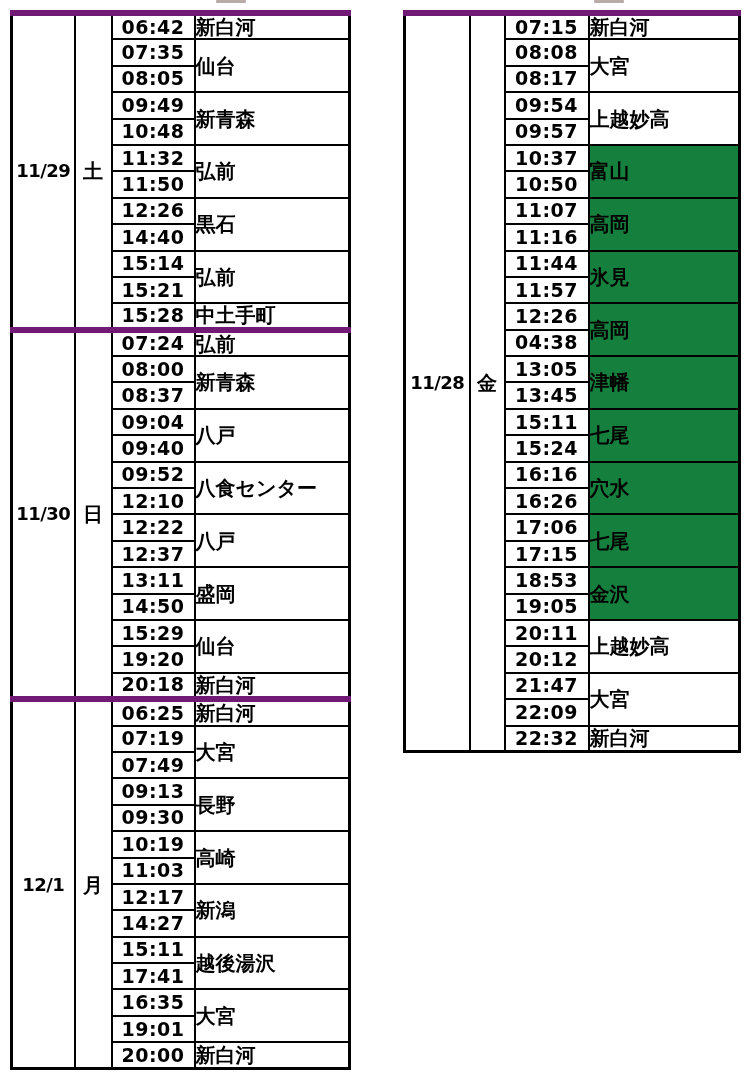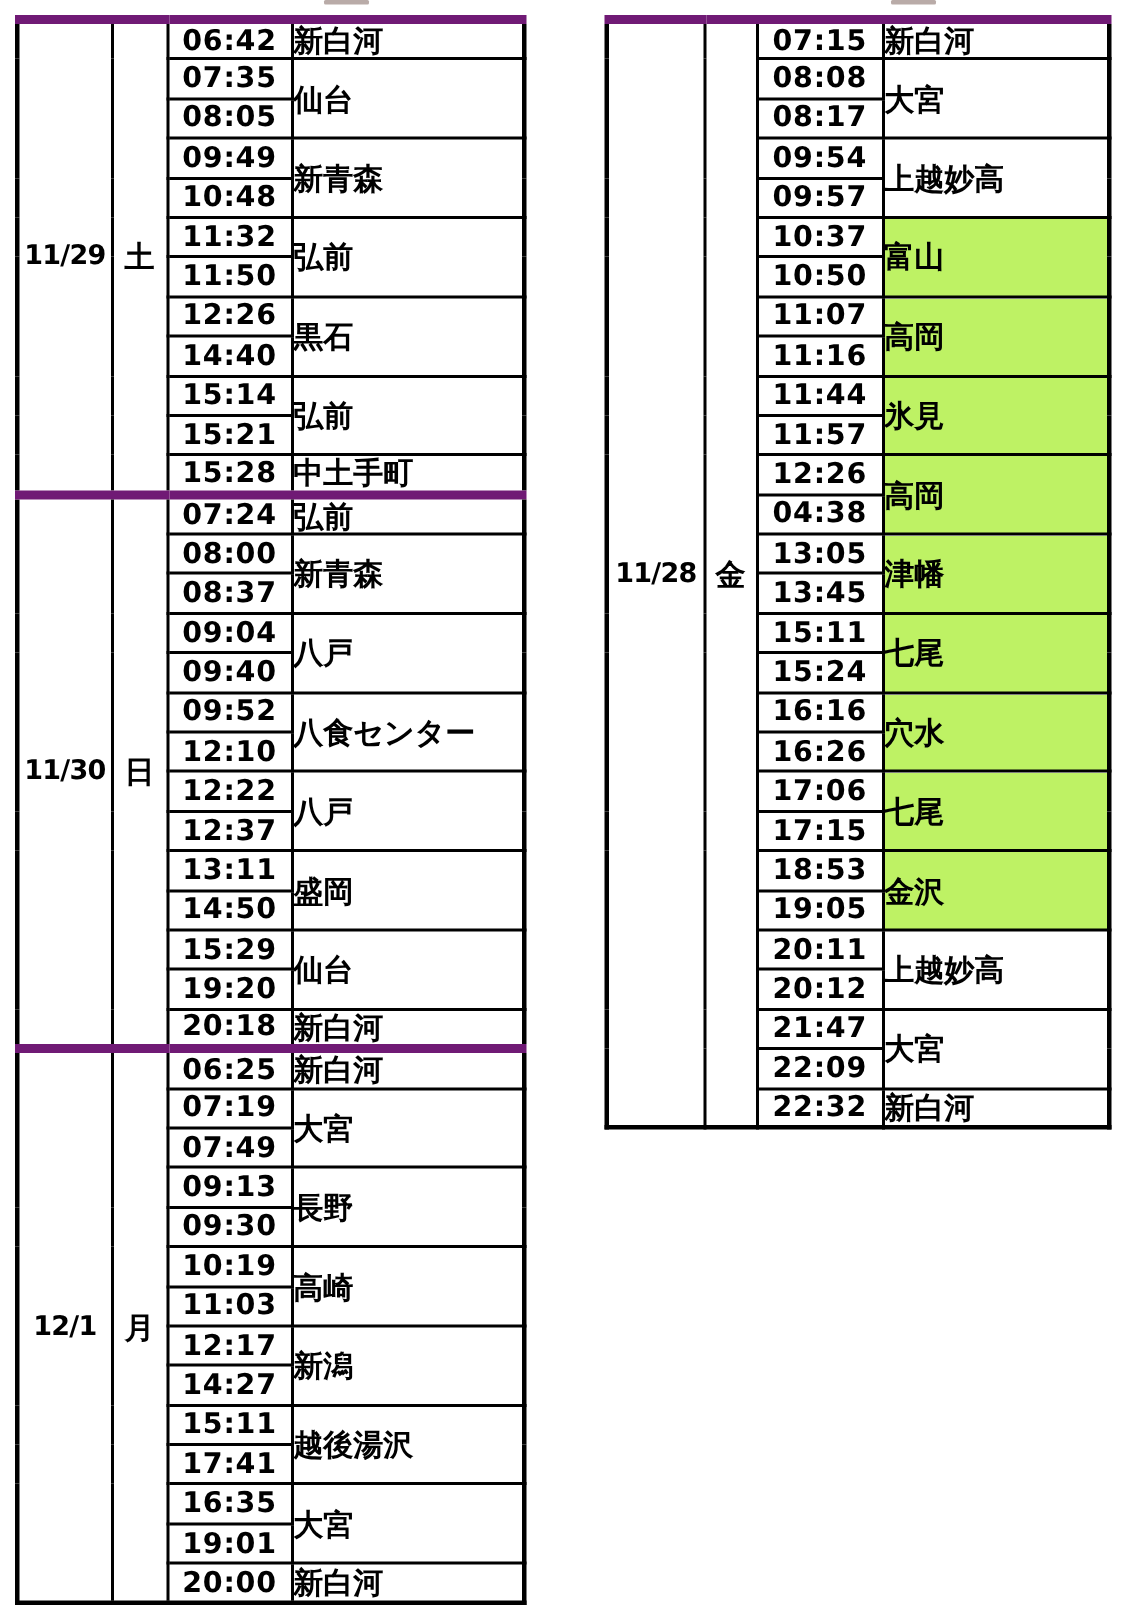--- a/index.html
+++ b/index.html
@@ -65,21 +65,21 @@
     letter-spacing: 0.5px;
     border-left: 3px solid #000000;
     border-right: 3px solid #000000;
   }
   td.station-cell {
     text-align: left;
     font-size: 20px;
     padding-left: 7px;
   }
   tr.section-start td { border-top: 6px solid #701a75; }
-  td.hl { background: #bef264; }
+  td.hl { background: #15803d; }
 
   .artifact {
     position: absolute;
     top: 0;
     height: 3px;
     background: #b9aba8;
     border-radius: 1px;
   }
   .a1 { left: 216px; width: 30px; }
   .a2 { left: 594px; width: 30px; }

